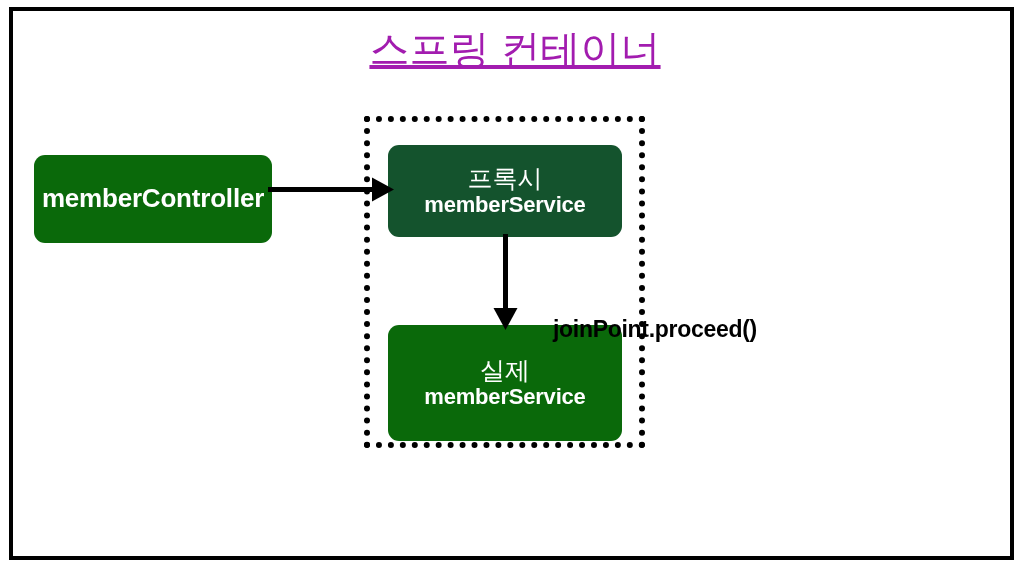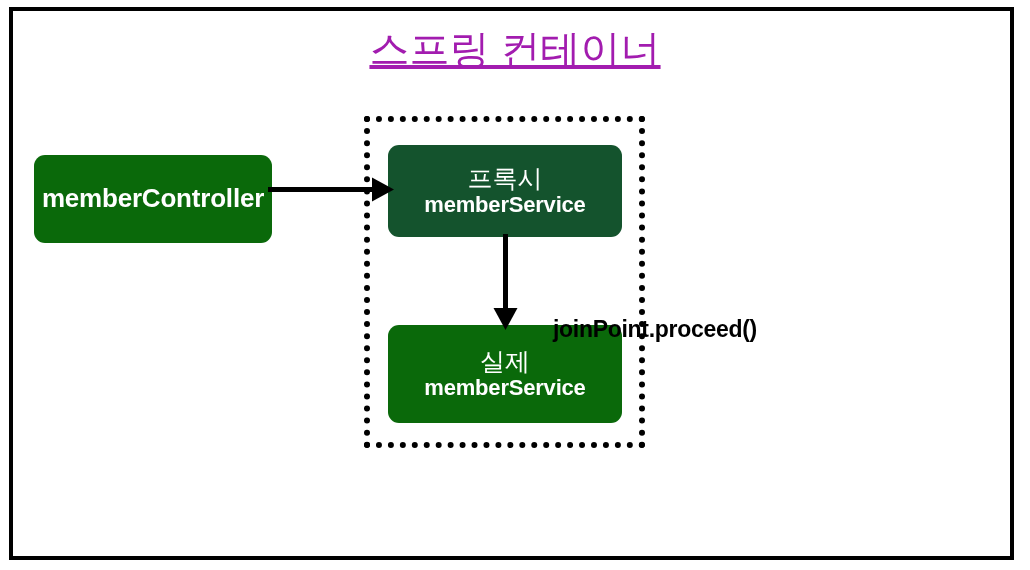--- a/index.html
+++ b/index.html
@@ -97,21 +97,21 @@
     left: 388px;
     top: 145px;
     width: 234px;
     height: 92px;
     background: #14532d;
   }
   #node-real-member-service {
     left: 388px;
     top: 325px;
     width: 234px;
-    height: 98px;
+    height: 116px;
     background: #0a690a;
   }
 
   
   .arrow-svg {
     position: absolute;
     overflow: visible;
   }
   #arrow-controller-to-proxy {
     left: 268px;

